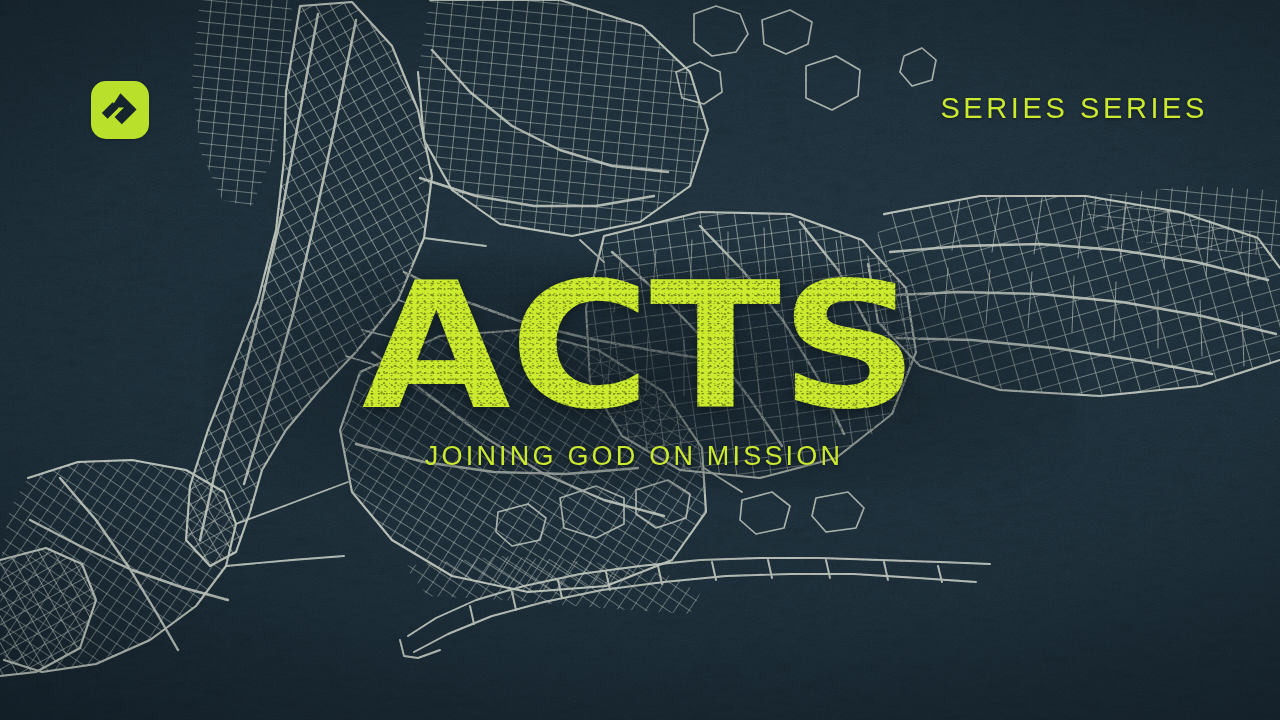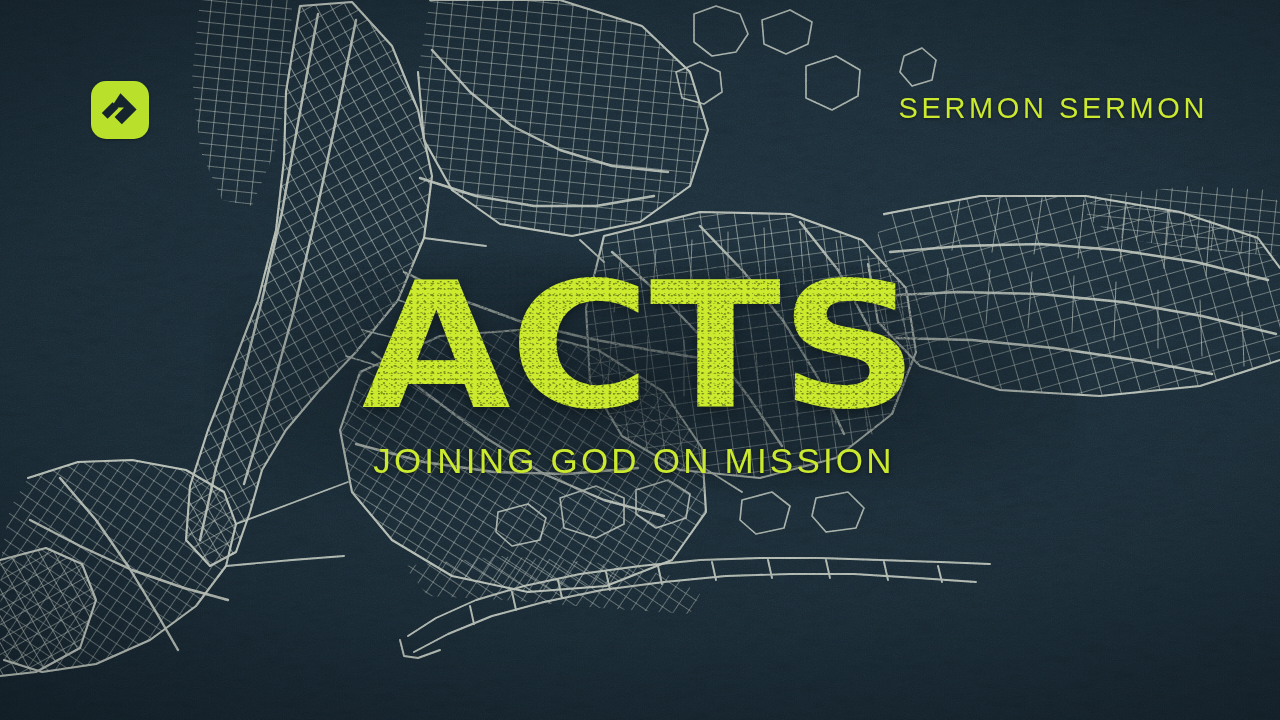--- a/index.html
+++ b/index.html
@@ -137,21 +137,21 @@
     background-size:7px 7px, 11px 11px, 9px 9px, 13px 13px, 6px 6px, 5px 5px;
     mix-blend-mode:multiply;
     opacity:.55;
   }
 
   .subhead {
     position:absolute;
     left:0; right:12px; top:443px;
     text-align:center;
     color:#cbe92f;
-    font-size:35px;
+    font-size:27px;
     font-weight:400;
     letter-spacing:3.2px;
     line-height:1;
     white-space:nowrap;
     text-shadow:0 1px 4px rgba(0,0,0,.55);
   }
 </style>
 </head>
 <body>
 
@@ -364,21 +364,21 @@
     <span>
       <svg viewBox="0 0 40 40" aria-hidden="true">
         <g fill="#16242d">
           <path d="M20.4 3.2 L36.6 19.4 L21.8 34.2 L14.6 27.0 L24.0 17.6 L11.2 17.6 Z"></path>
           <path d="M12.6 12.2 L18.4 18.0 L7.6 28.8 L1.8 23.0 Z"></path>
         </g>
       </svg>
     </span>
   </div>
 
-  <div class="eyebrow">SERMON SERMON</div>
+  <div class="eyebrow">SERIES SERIES</div>
 
   <div class="headline-wrap">
     <span class="headline">ACTS</span>
   </div>
 
   <div class="subhead">JOINING GOD ON MISSION</div>
 
 </div>
 
 </body></html>

